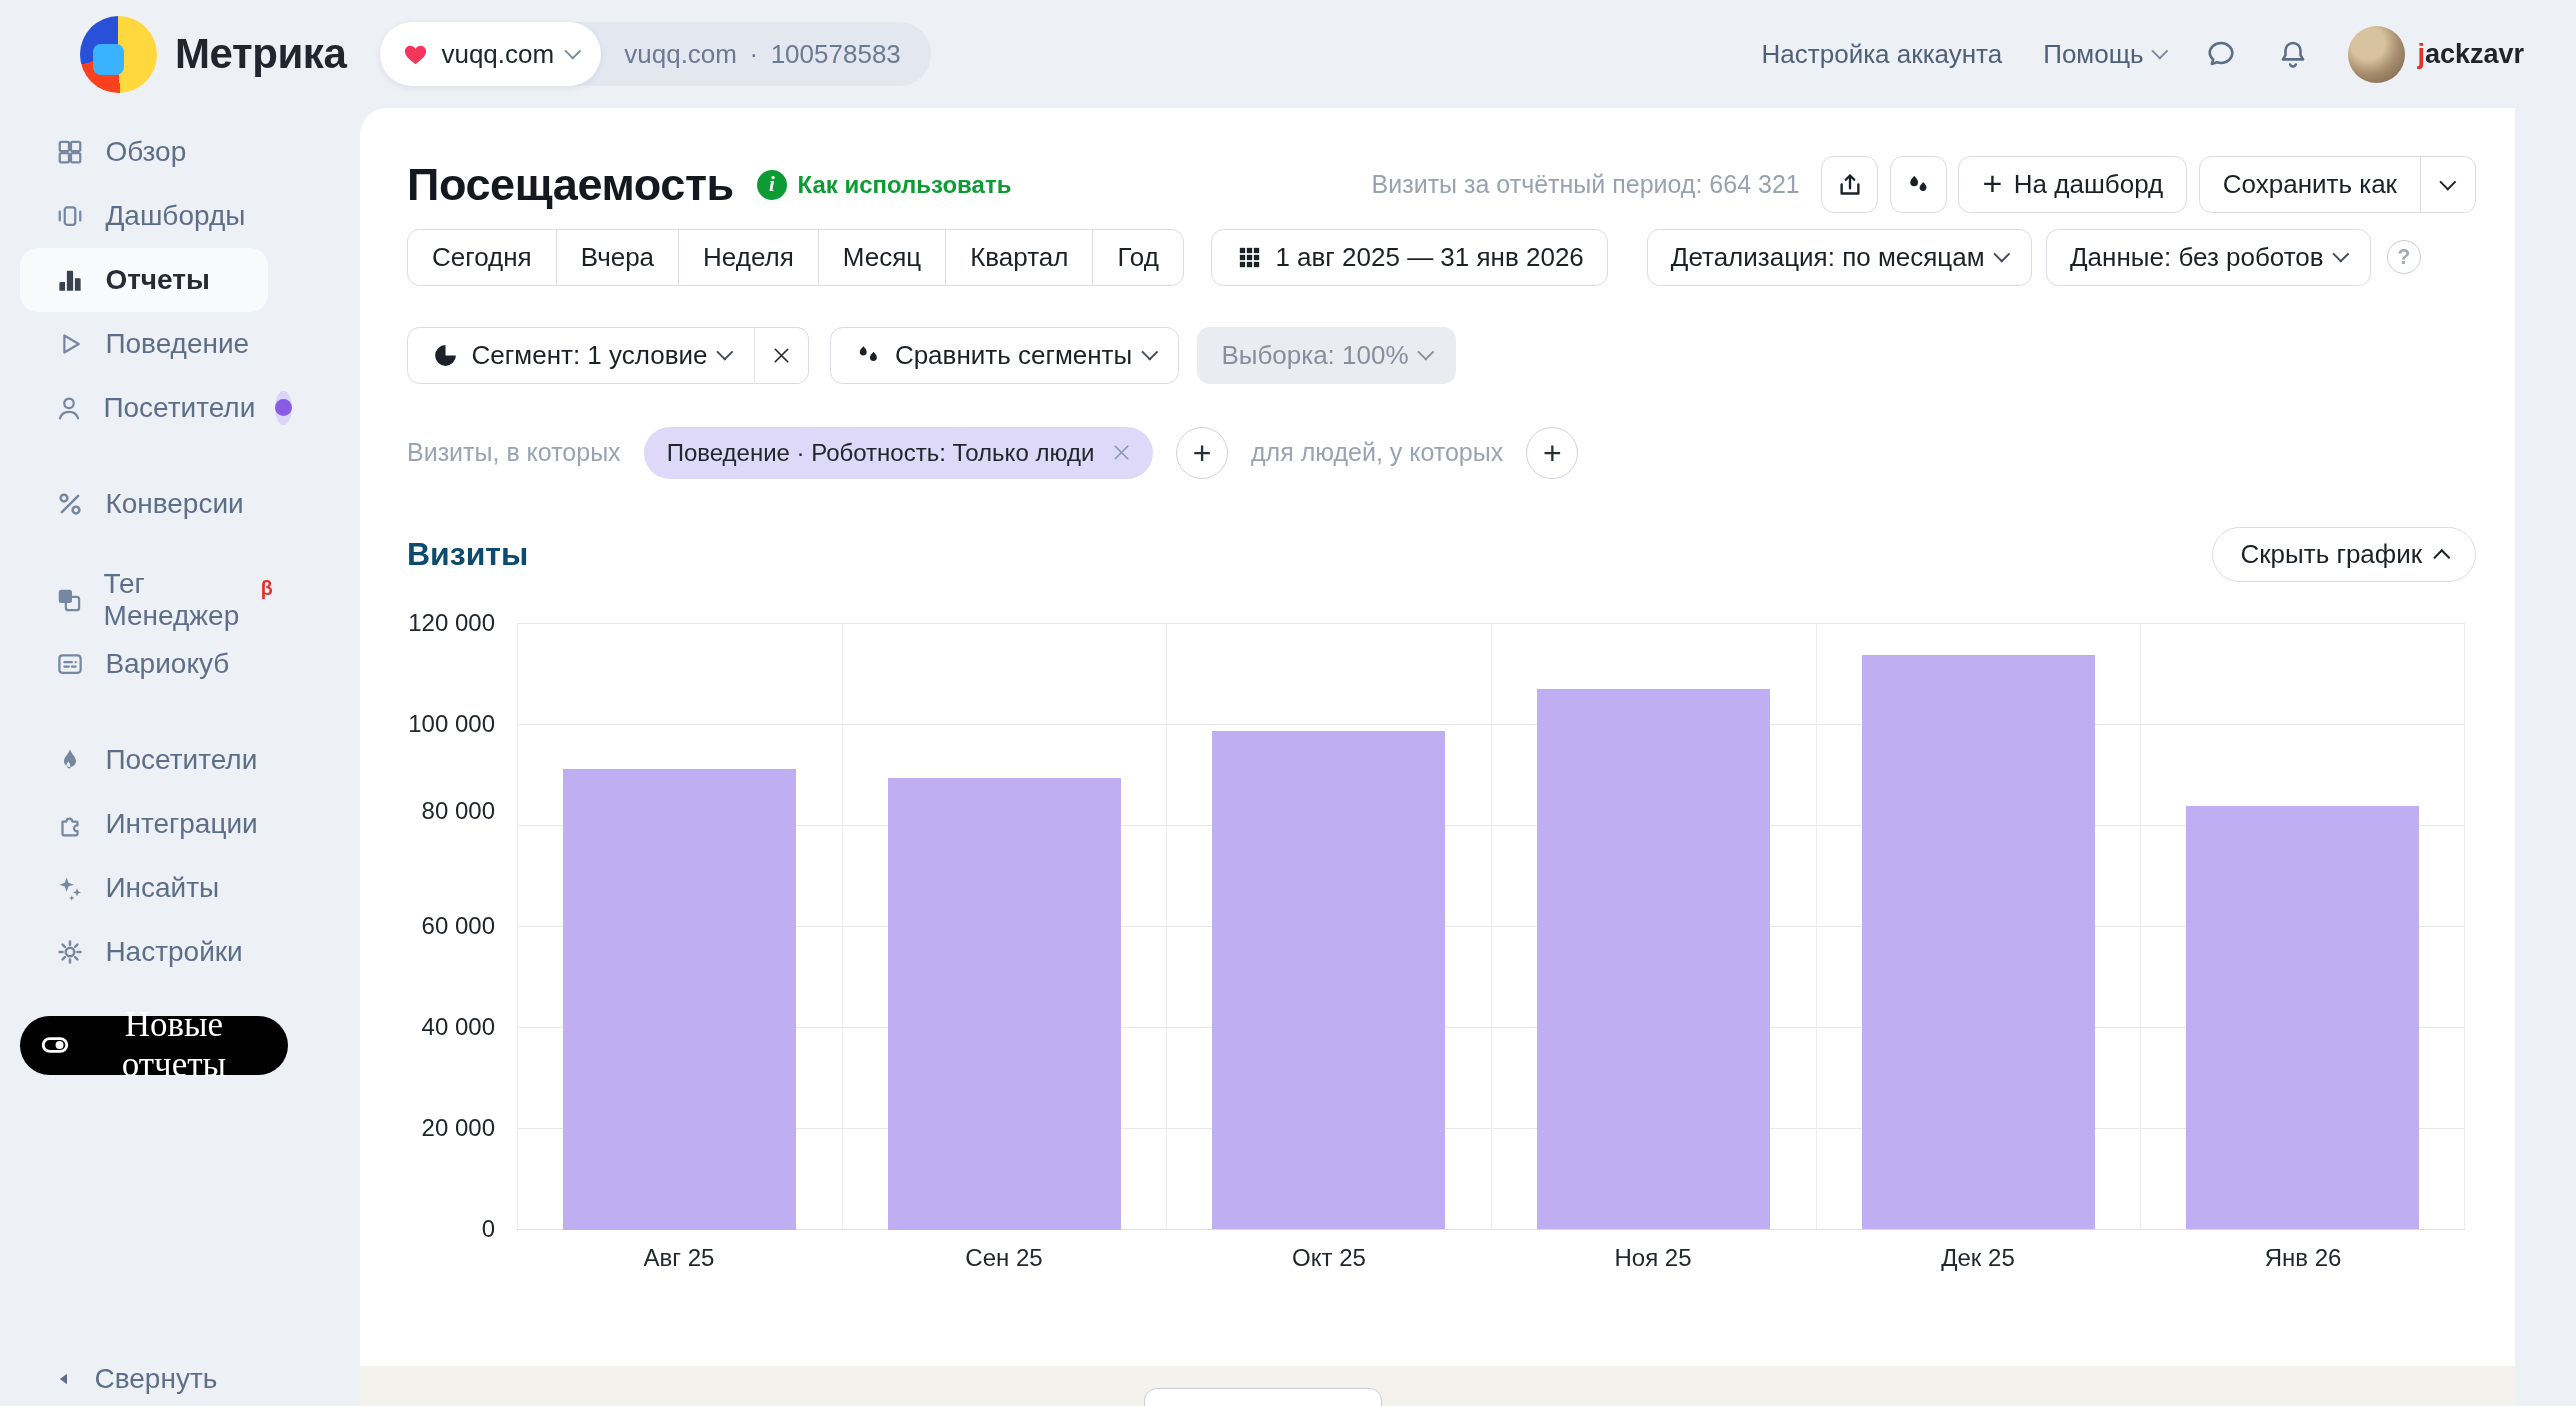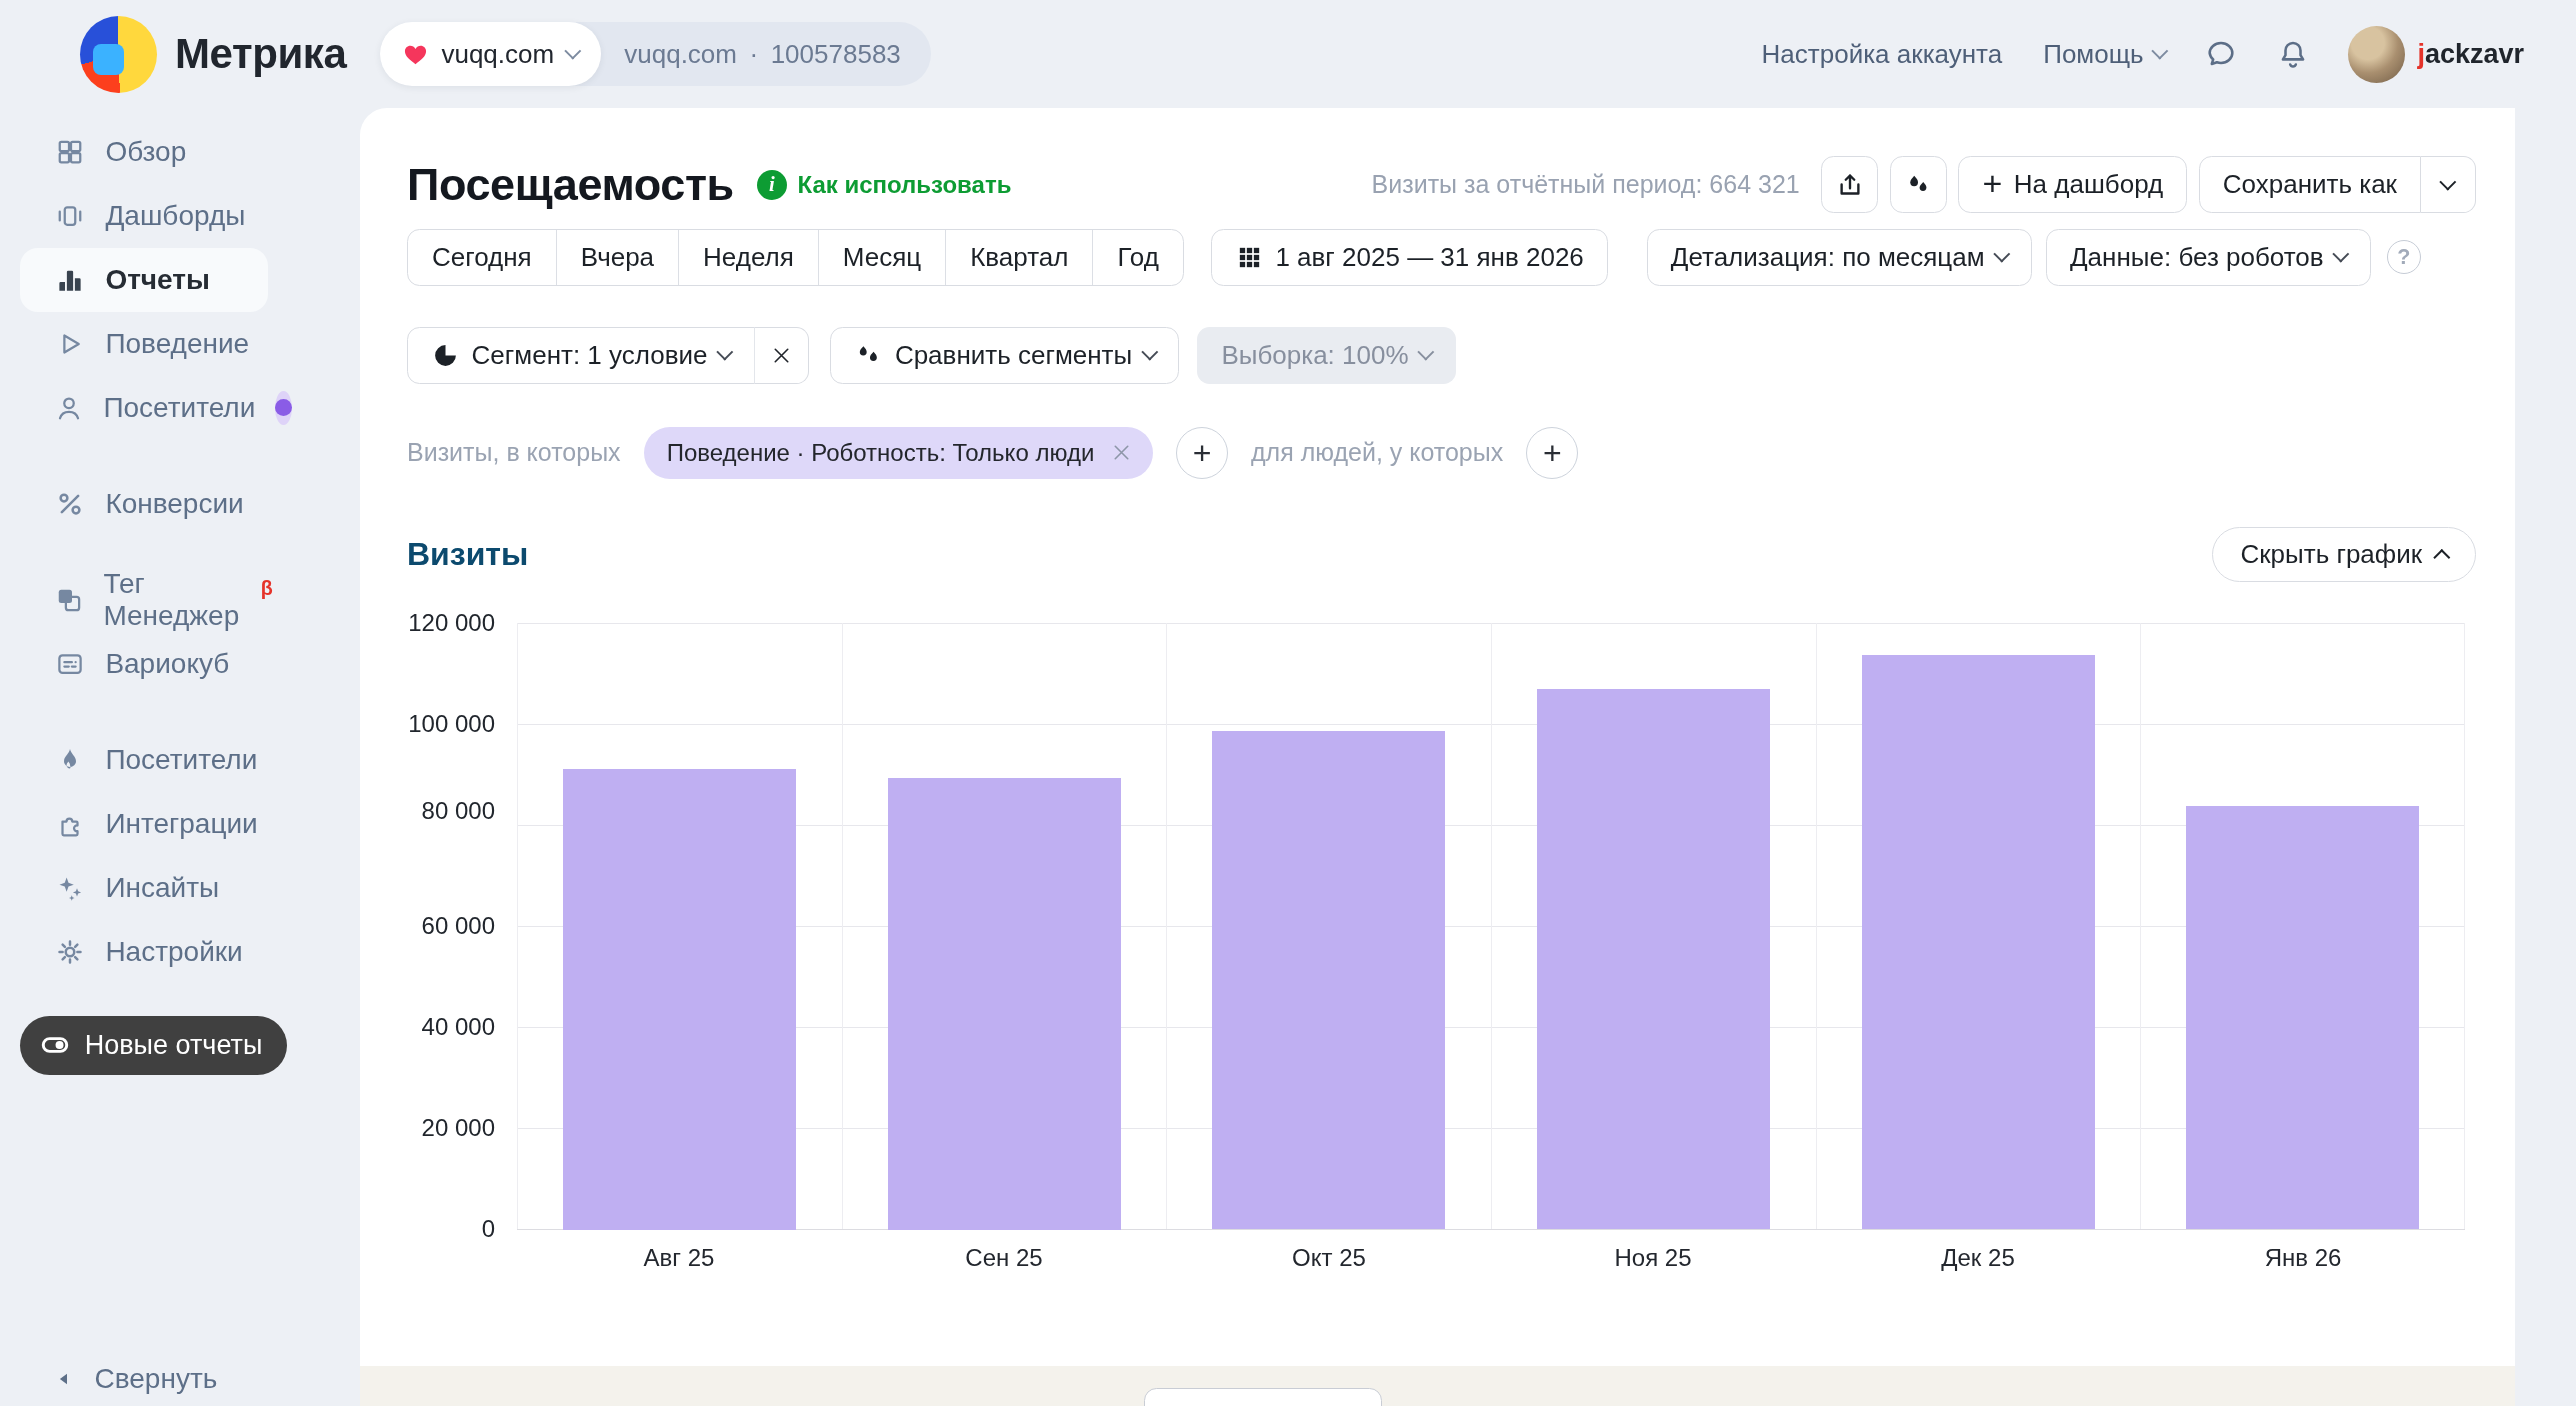--- a/index.html
+++ b/index.html
@@ -74,23 +74,23 @@
   .nav-item.active { background: #f8fafc; color: #262c34; font-weight: 700; align-items: center; }
   .nav-item.active .ic { color: #39434f; }
   .beta { color: #e5332a; font-size: 19.7px; font-weight: 700; align-self: flex-start; margin: 9px 0 0 1.8px; }
   .dot-badge {
     margin-left: auto; margin-right: 12.5px; width: 34px; height: 34px; border-radius: 50%;
     background: #ded3f8; display: flex; align-items: center; justify-content: center;
   }
   .dot-badge i { width: 17px; height: 17px; border-radius: 50%; background: #8a5ce6; }
   .new-reports {
     margin: 32px 0 0 19.7px; height: 59px; border: none; border-radius: 29.5px;
-    background: #404040; color: #fff; font-size: 27px; font-weight: 500;
+    background: #000000; color: #fff; font-size: 35px; font-weight: 500;
     display: inline-flex; align-items: center; gap: 13.4px; padding: 0 25px 0 19.7px;
-    cursor: pointer; font-family: Liberation Sans, sans-serif;
+    cursor: pointer; font-family: Liberation Serif, serif;
   }
   .collapse { position: absolute; left: 55px; bottom: 12.5px; display: flex; align-items: center; gap: 21.5px; font-size: 28px; color: #5d6f88; cursor: pointer; }
   .collapse .ic { color: #5d6f88; display: flex; }
 
   
   .main { position: absolute; left: 360px; top: 108px; right: 0; bottom: 0; }
   .card {
     background: #fff; border-radius: 27px 0 0 0; margin-right: 61px; height: 1258px;
     padding: 45px 39px 0 47px; position: relative;
   }

